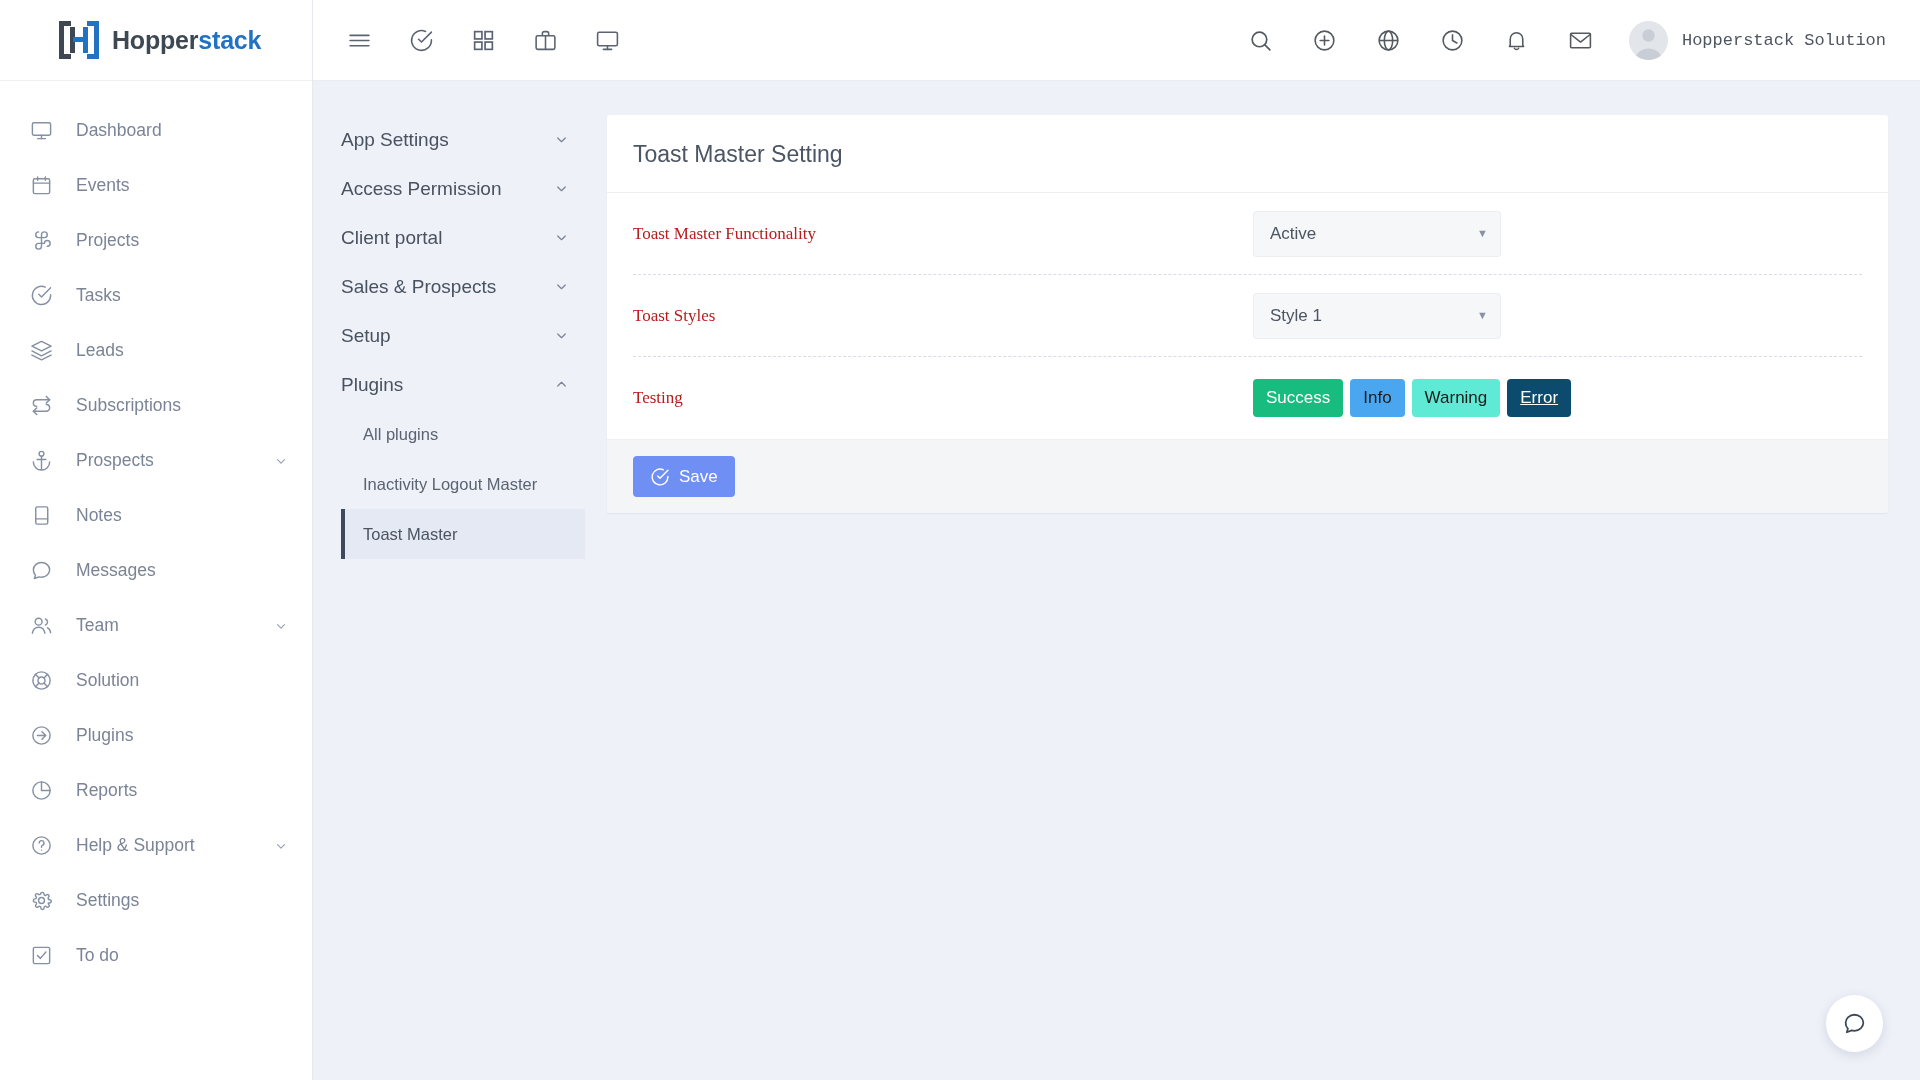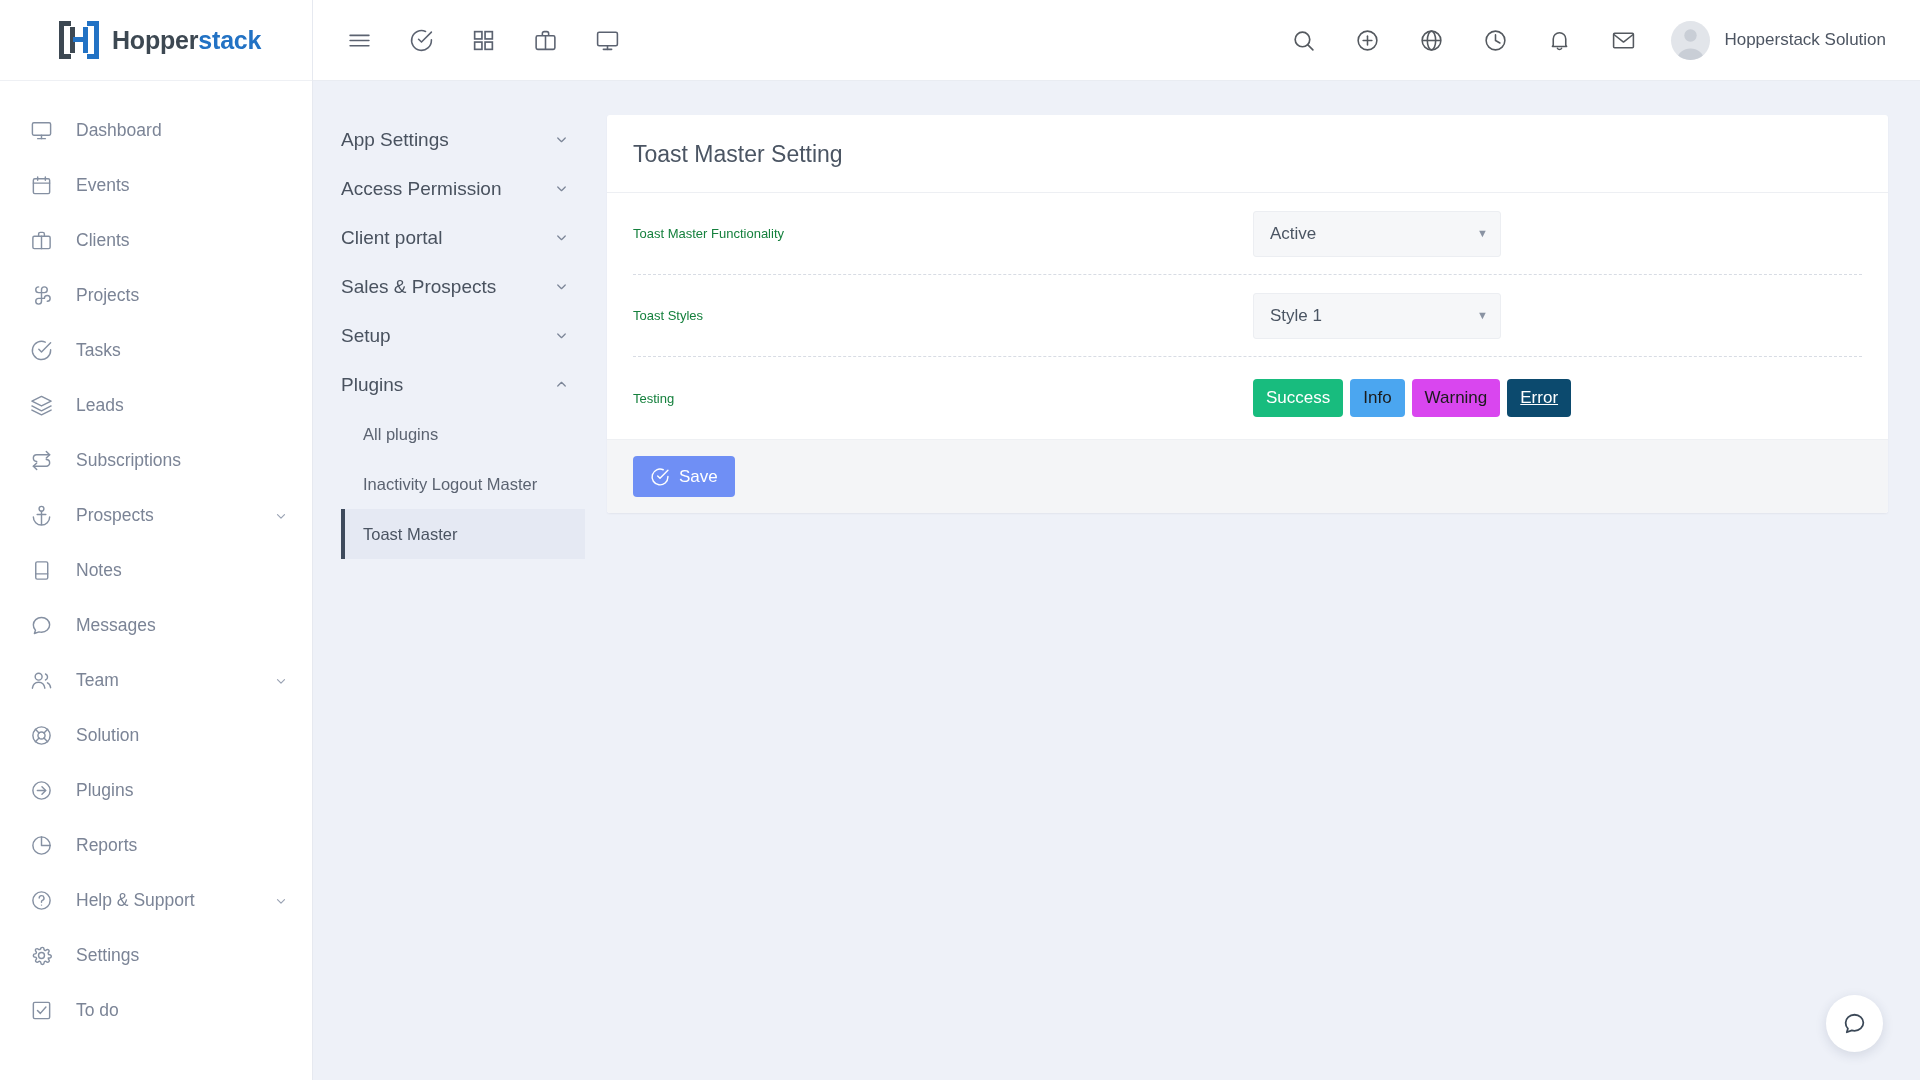--- a/index.html
+++ b/index.html
@@ -58,21 +58,21 @@
     border-bottom: 1px solid #e9ecf2;
     display: flex; align-items: center;
     padding: 0 26px 0 24px;
   }
   .tb-ico {
     width: 44px; height: 44px;
     display: flex; align-items: center; justify-content: center;
     color: #5b6270; cursor: pointer; margin-right: 18px;
   }
   .tb-ico svg { width: 25px; height: 25px; display: block; }
-  #topbar-right { margin-left: auto; display: flex; align-items: center; }
+  #topbar-right { margin-left: auto; display: flex; align-items: center; font-family: Liberation Mono, monospace; }
   #topbar-right .tb-ico { margin-right: 20px; color: #54595f; }
   #avatar {
     width: 39px; height: 39px; border-radius: 50%;
     background: #e2e5ea; margin-right: 14px; margin-left: 6px;
     display: flex; align-items: flex-end; justify-content: center; overflow: hidden;
     flex: 0 0 39px;
   }
   #avatar svg { width: 39px; height: 39px; color: #c9ced6; display:block; }
   #user-name { font-size: 17px; color: #4d5562; white-space: nowrap; padding-right: 8px; }
 
@@ -112,21 +112,21 @@
     border-bottom: 1px solid #edeff3;
   }
   .card-title { font-size: 23px; color: #4b5563; font-weight: normal; }
   .card-body { padding: 0 26px; }
   .frow {
     display: flex; align-items: center;
     min-height: 82px;
     border-bottom: 1px dashed #d8dce4;
   }
   .frow:last-child { border-bottom: none; }
-  .frow-label { font-size: 13px; color: #15803d; width: 620px; flex: 0 0 620px; }
+  .frow-label { font-size: 17px; color: #b91c1c; width: 620px; flex: 0 0 620px; font-family: Liberation Serif, serif; }
   .frow-ctl { flex: 1 1 auto; display: flex; align-items: center; }
 
   .select {
     width: 248px; height: 46px;
     background: #f6f7f9;
     border: 1px solid #eceef2;
     border-radius: 3px;
     display: flex; align-items: center;
     padding: 0 12px 0 16px;
     font-size: 17px; color: #4b5563; cursor: pointer;
@@ -205,30 +205,20 @@
             <line x1="3.5" y1="9.5" x2="20.5" y2="9.5"></line>
             <line x1="8" y1="3" x2="8" y2="6.5"></line>
             <line x1="16" y1="3" x2="16" y2="6.5"></line>
           </svg>
         </span>
         <span class="nav-label">Events</span>
       </div>
       <div class="nav-item">
         <span class="nav-ico">
           <svg viewBox="0 0 24 24" fill="none" stroke="currentColor" stroke-width="1.5" stroke-linecap="round" stroke-linejoin="round">
-            <rect x="3" y="7.5" width="18" height="13" rx="1.5"></rect>
-            <path d="M9 7.5V5.2A1.7 1.7 0 0 1 10.7 3.5h2.6A1.7 1.7 0 0 1 15 5.2v2.3"></path>
-            <line x1="12" y1="7.5" x2="12" y2="20.5"></line>
-          </svg>
-        </span>
-        <span class="nav-label">Clients</span>
-      </div>
-      <div class="nav-item">
-        <span class="nav-ico">
-          <svg viewBox="0 0 24 24" fill="none" stroke="currentColor" stroke-width="1.5" stroke-linecap="round" stroke-linejoin="round">
             <path d="M9 3a3 3 0 1 0 0 6h6a3 3 0 1 0 0-6 3 3 0 0 0-3 3v12a3 3 0 1 1-3-3h6a3 3 0 1 1 3 3"></path>
           </svg>
         </span>
         <span class="nav-label">Projects</span>
       </div>
       <div class="nav-item">
         <span class="nav-ico">
           <svg viewBox="0 0 24 24" fill="none" stroke="currentColor" stroke-width="1.5" stroke-linecap="round" stroke-linejoin="round">
             <path d="M21.5 11.2V12a9.5 9.5 0 1 1-5.6-8.7"></path>
             <polyline points="21.5,4 12,13.5 9.2,10.8"></polyline>
@@ -552,21 +542,21 @@
               </div>
             </div>
           </div>
 
           <div class="frow">
             <div class="frow-label">Testing</div>
             <div class="frow-ctl">
               <div class="toast-btns" id="toast-btns">
                   <button class="tbtn" style="background: rgb(24, 188, 126); color: rgb(255, 255, 255);">Success</button>
                   <button class="tbtn" style="background: rgb(75, 166, 240); color: rgb(27, 27, 27);">Info</button>
-                  <button class="tbtn" style="background: #d946ef; color: rgb(27, 27, 27);">Warning</button>
+                  <button class="tbtn" style="background: #5eead4; color: rgb(27, 27, 27);">Warning</button>
                   <button class="tbtn" style="background: #0c4a6e; color: rgb(255, 255, 255); text-decoration: underline;">Error</button>
                 </div>
             </div>
           </div>
 
         </div>
 
         <div class="card-foot">
           <button id="save-btn">
             <span>

